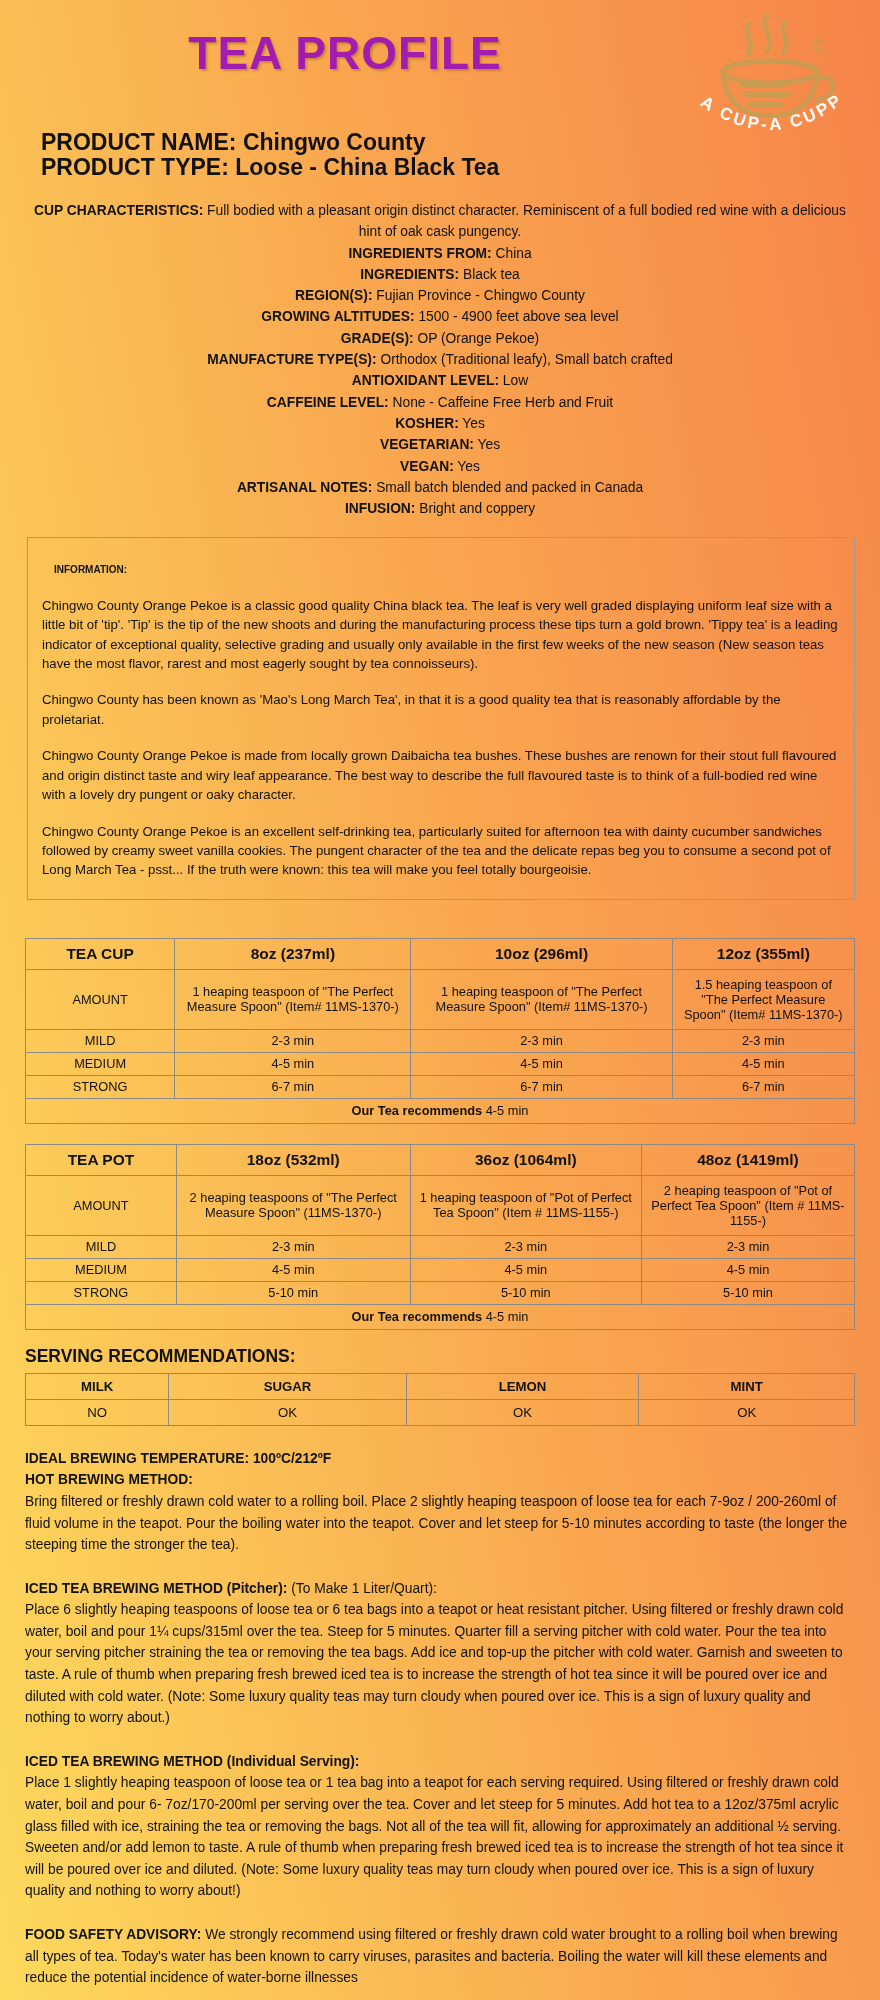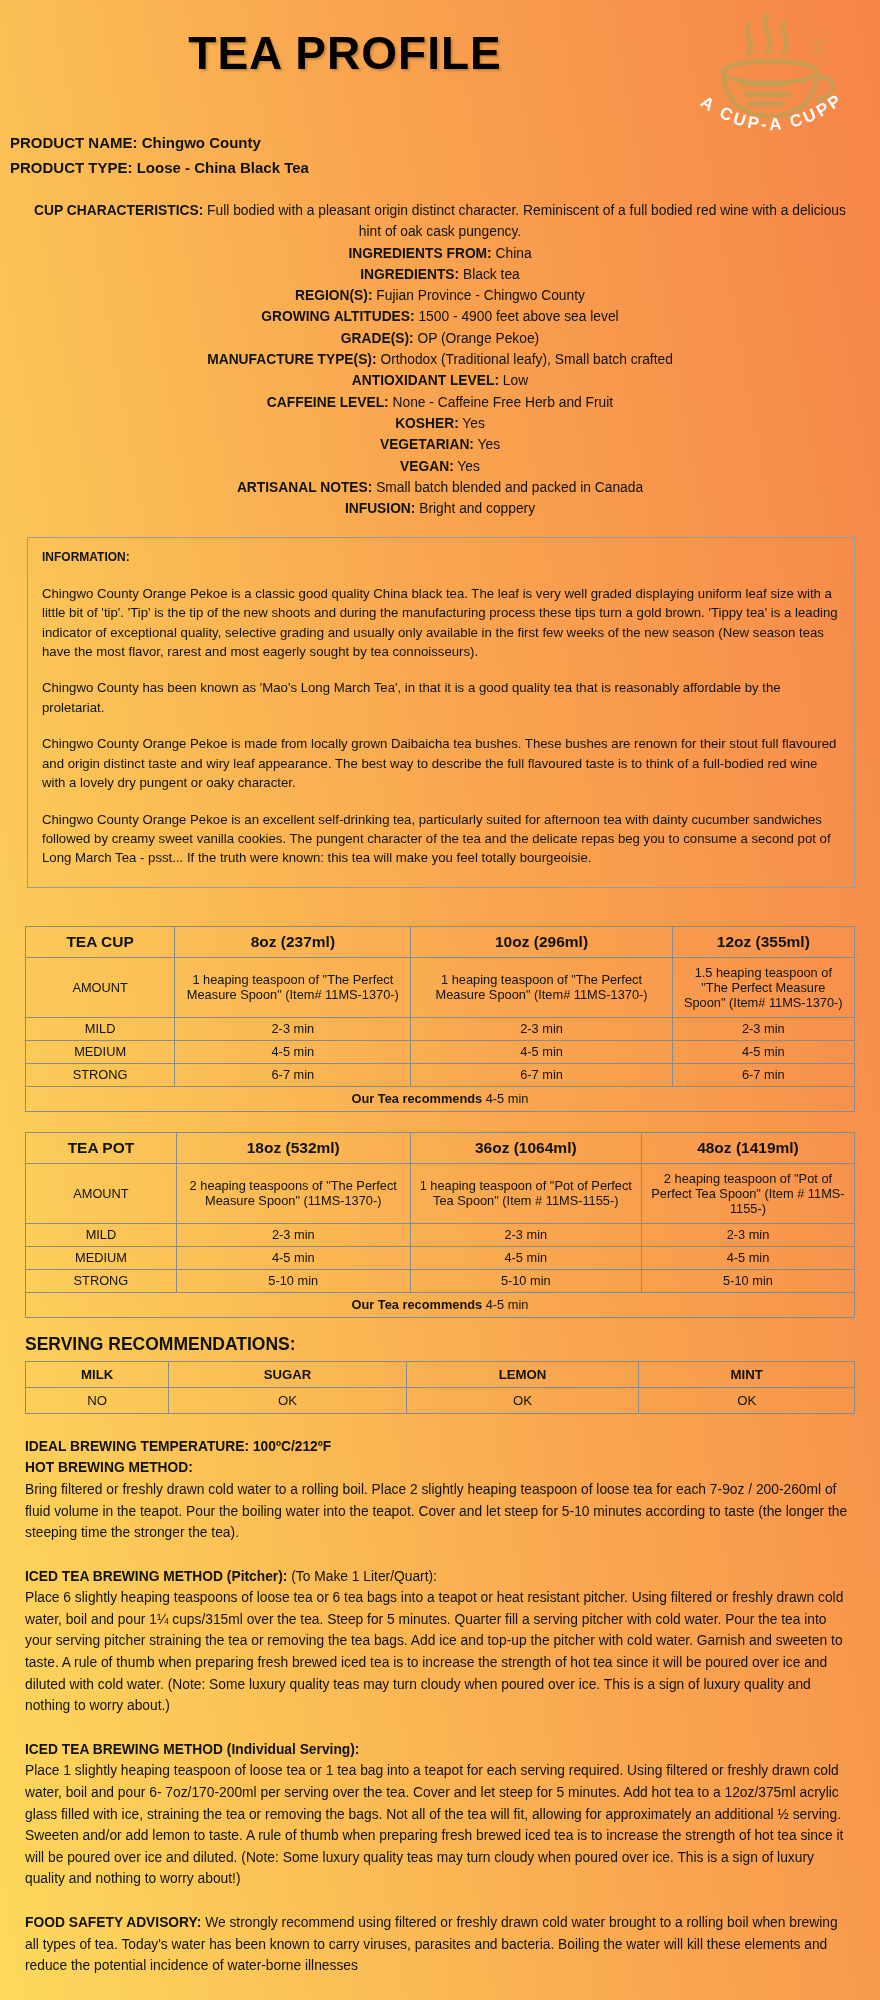--- a/index.html
+++ b/index.html
@@ -9,38 +9,38 @@
     background: linear-gradient(80deg, #fdd95c 0%, #f9a64f 55%, #f68449 100%);
     font-family:"Liberation Sans", sans-serif;
     color:#121212;
   }
   .page { position:relative; width:880px; height:2000px; }
 
   
   .header { position:relative; padding-top:26px; height:106px; }
   .title {
     width:690px; margin:0; text-align:center;
-    font-size:46px; font-weight:bold; letter-spacing:1px; color:#000000;
+    font-size:46px; font-weight:bold; letter-spacing:1px; color:#a21caf;
     text-shadow:2px 2px 2px rgba(120,80,20,.35);
   }
   .logo { position:absolute; top:10px; right:22px; width:172px; height:138px; }
 
   
-  .product { margin:24px 25px 0 10px; font-size:15px; font-weight:bold; line-height:25px; }
+  .product { margin:24px 25px 0 41px; font-size:23px; font-weight:bold; line-height:25px; }
 
   
   .attributes { margin:20px 25px 0 25px; font-size:13.8px; line-height:21.3px;text-align:center; }
   .attributes b { font-weight:bold; }
 
   
   .info-box {
     margin:18px 25px 0 27px; border:1px solid #9a9a9a;
     padding:10px 14px 2px 14px; font-size:13.2px; line-height:19.4px;
   }
-  .info-box h3 { margin:0; font-size:12px; font-weight:bold; }
+  .info-box h3 { margin:12px; font-size:10px; font-weight:bold; }
   .info-box p { margin:0 0 17px 0; }
   .info-box p:first-of-type { margin-top:16px; }
 
   
   table.brew { width:830px; margin:38px 25px 0 25px; border-collapse:collapse; table-layout:fixed; }
   table.brew th, table.brew td {
     border:1px solid #8a8a8a; text-align:center; vertical-align:middle;
     font-size:12.8px; padding:3px 8px; font-weight:normal;
   }
   table.brew th { font-size:15.5px; font-weight:bold; height:31px; }

